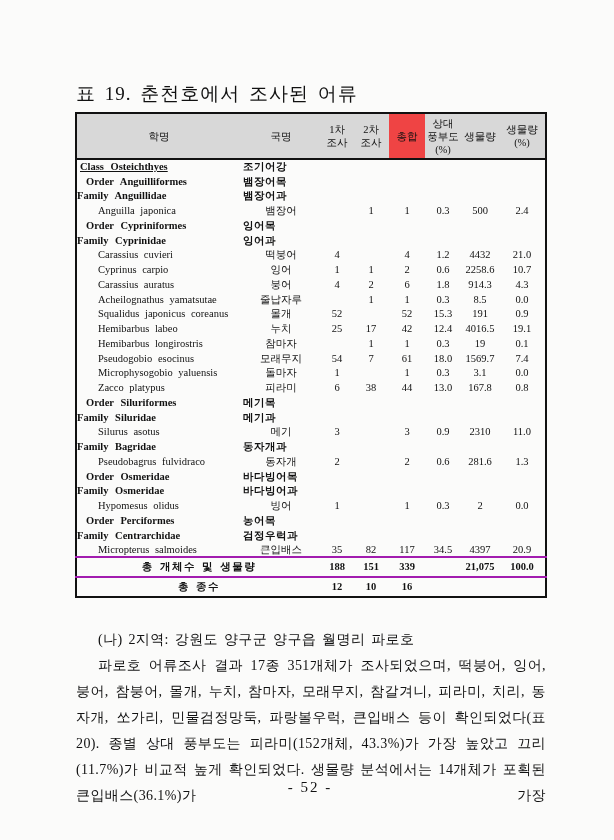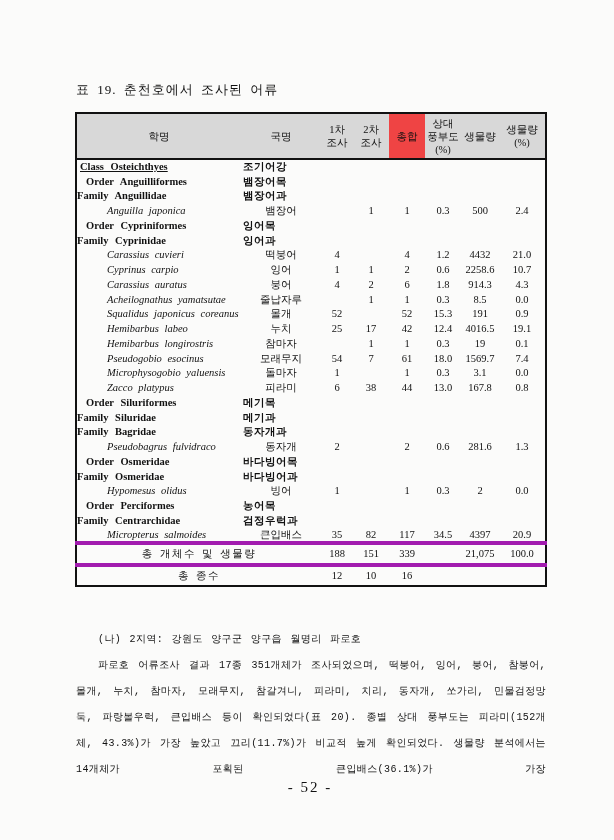--- a/index.html
+++ b/index.html
@@ -5,21 +5,21 @@
   html,body{margin:0;padding:0;}
   body{
     width:614px;height:840px;background:#fbfbfa;
     font-family:"Liberation Serif","DejaVu Serif",serif;
     color:#111;
   }
   .page{position:relative;width:614px;height:840px;overflow:hidden;}
 
   .table-title{
     position:absolute;top:81px;left:76px;
-    font-size:13px;letter-spacing:1px;word-spacing:3px;white-space:nowrap;
+    font-size:19px;letter-spacing:1px;word-spacing:3px;white-space:nowrap;
   }
 
   table.fish{
     position:absolute;top:112px;left:75px;width:470px;
     border-collapse:collapse;table-layout:fixed;
     border:2px solid #111;
     font-size:10.5px;
   }
   table.fish th, table.fish td{padding:0;overflow:hidden;}
 
@@ -34,34 +34,34 @@
   td.num{text-align:center;}
   td.sci{text-align:left;white-space:nowrap;word-spacing:3px;}
   td.kor{white-space:nowrap;}
 
   tr.rank-class td.sci, tr.rank-order td.sci, tr.rank-family td.sci{
     font-weight:bold;font-style:normal;word-spacing:4px;
   }
   tr.rank-class td.sci{padding-left:3px;text-decoration:underline;}
   tr.rank-order td.sci{padding-left:9px;}
   tr.rank-family td.sci{}
-  tr.rank-species td.sci{padding-left:30px;font-style:italic;}
+  tr.rank-species td.sci{padding-left:21px;}
 
   tr.rank-class td.kor, tr.rank-order td.kor, tr.rank-family td.kor{
     font-weight:bold;text-align:left;padding-left:2px;letter-spacing:.5px;
   }
   tr.rank-species td.kor{text-align:center;}
 
-  tfoot tr{height:19px;border-top:4px solid #a21caf;}
+  tfoot tr{height:19px;border-top:2px solid #a21caf;font-weight:bold;}
   tfoot td{text-align:center;line-height:18px;vertical-align:middle;}
   td.sum-label{letter-spacing:1.5px;word-spacing:2px;}
 
   .body-text{
     position:absolute;top:627px;left:76px;width:470px;
-    font-size:10px;line-height:26px;letter-spacing:.4px;font-family:Liberation Mono, monospace;
+    font-size:14px;line-height:26px;letter-spacing:.4px;
   }
   .subheading{padding-left:22px;white-space:nowrap;word-spacing:2px;}
   .paragraph{
     margin:0;text-indent:22px;text-align:justify;text-align-last:justify;
     word-spacing:2px;
   }
 
   .page-number{
     position:absolute;top:779px;left:75px;width:470px;
     text-align:center;font-size:15px;letter-spacing:2px;
@@ -276,20 +276,30 @@
         <tr class="rank-family">
           <td class="sci">Family Siluridae</td>
           <td class="kor">메기과</td>
           <td class="num"></td>
           <td class="num"></td>
           <td class="num"></td>
           <td class="num"></td>
           <td class="num"></td>
           <td class="num"></td>
         </tr>
+        <tr class="rank-species">
+          <td class="sci">Silurus asotus</td>
+          <td class="kor">메기</td>
+          <td class="num">3</td>
+          <td class="num"></td>
+          <td class="num">3</td>
+          <td class="num">0.9</td>
+          <td class="num">2310</td>
+          <td class="num">11.0</td>
+        </tr>
         <tr class="rank-family">
           <td class="sci">Family Bagridae</td>
           <td class="kor">동자개과</td>
           <td class="num"></td>
           <td class="num"></td>
           <td class="num"></td>
           <td class="num"></td>
           <td class="num"></td>
           <td class="num"></td>
         </tr>

